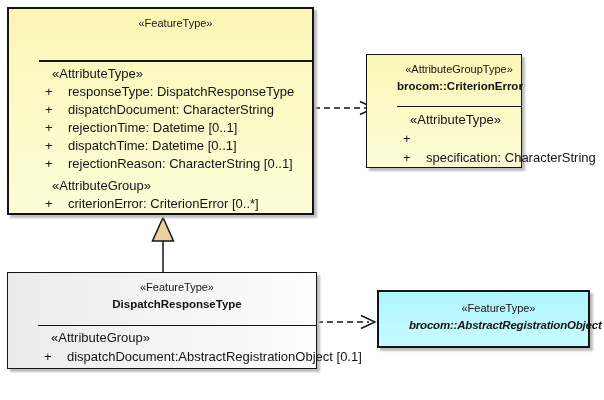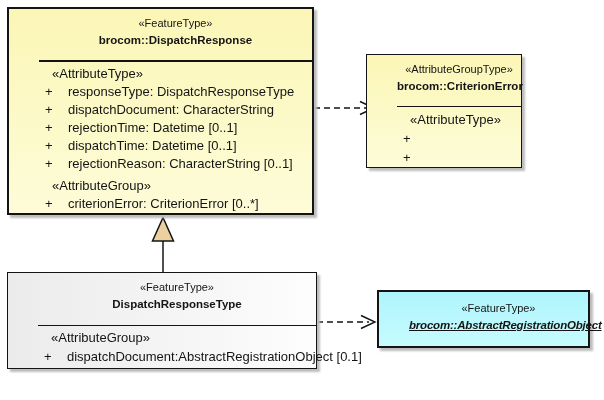--- a/index.html
+++ b/index.html
@@ -14,21 +14,21 @@
     display:flex; flex-direction:column;padding-left:30px;
   }
   .fill-yellow { background:linear-gradient(180deg,#fbf6b6 0%,#fdfcd8 100%); }
   .fill-gray   { background:linear-gradient(90deg,#ebebeb 0%,#fdfdfd 100%); }
   .fill-cyan   { background:linear-gradient(180deg,#aef5fc 0%,#c6fbff 100%); }
   .thin { border-width:1.5px; }
 
   .hdr { text-align:center; padding-top:6px; }
   .hdr .stereo { font-size:11px; line-height:16px; }
   .hdr .cname  { font-size:11.5px; line-height:18px; font-weight:bold; }
-  .cname.italic { font-style:italic; letter-spacing:-0.2px;text-decoration:underline; }
+  .cname.italic { font-style:italic; letter-spacing:-0.2px; }
 
   .div2 { border-top:2px solid #141414; }
   .div15 { border-top:1.5px solid #141414; }
   .div1 { border-top:1px solid #141414; }
 
   .body { font-size:13px; padding-top:3px; }
   .lh18 .srow, .lh18 .arow { line-height:18px; }
   .lh19 .srow, .lh19 .arow { line-height:19px; }
   .srow { padding-left:13px; white-space:nowrap; }
   .arow { display:flex; white-space:nowrap; }
@@ -55,21 +55,20 @@
 
   <g>
     <line x1="317" y1="322" x2="369" y2="322" stroke="#141414" stroke-width="1.4" stroke-dasharray="6 4"></line>
     <polyline points="361,315.5 375,322 361,328.5" fill="none" stroke="#141414" stroke-width="1.4"></polyline>
   </g>
 </svg>
 
 <div class="uml-class fill-yellow" style="left:7px; top:7px; width:307px; height:208px;">
   <div class="hdr" style="height:53px;">
     <div class="stereo">«FeatureType»</div>
-    <div class="cname">brocom::DispatchResponse</div>
   </div>
   <div class="div2"></div>
   <div class="body lh18">
     <div class="srow">«AttributeType»</div>
     <div class="arow">
       <span class="vis">+</span>
       <span class="atext">responseType: DispatchResponseType</span>
     </div>
     <div class="arow">
       <span class="vis">+</span>
@@ -101,20 +100,21 @@
     <div class="cname">brocom::CriterionError</div>
   </div>
   <div class="div15"></div>
   <div class="body lh19">
     <div class="srow">«AttributeType»</div>
     <div class="arow">
       <span class="vis">+</span>
     </div>
     <div class="arow">
       <span class="vis">+</span>
+      <span class="atext">specification: CharacterString</span>
     </div>
   </div>
 </div>
 
 <div class="uml-class fill-gray thin" style="left:7px; top:272px; width:310px; height:97px;">
   <div class="hdr" style="height:46px;">
     <div class="stereo">«FeatureType»</div>
     <div class="cname">DispatchResponseType</div>
   </div>
   <div class="div1"></div>

